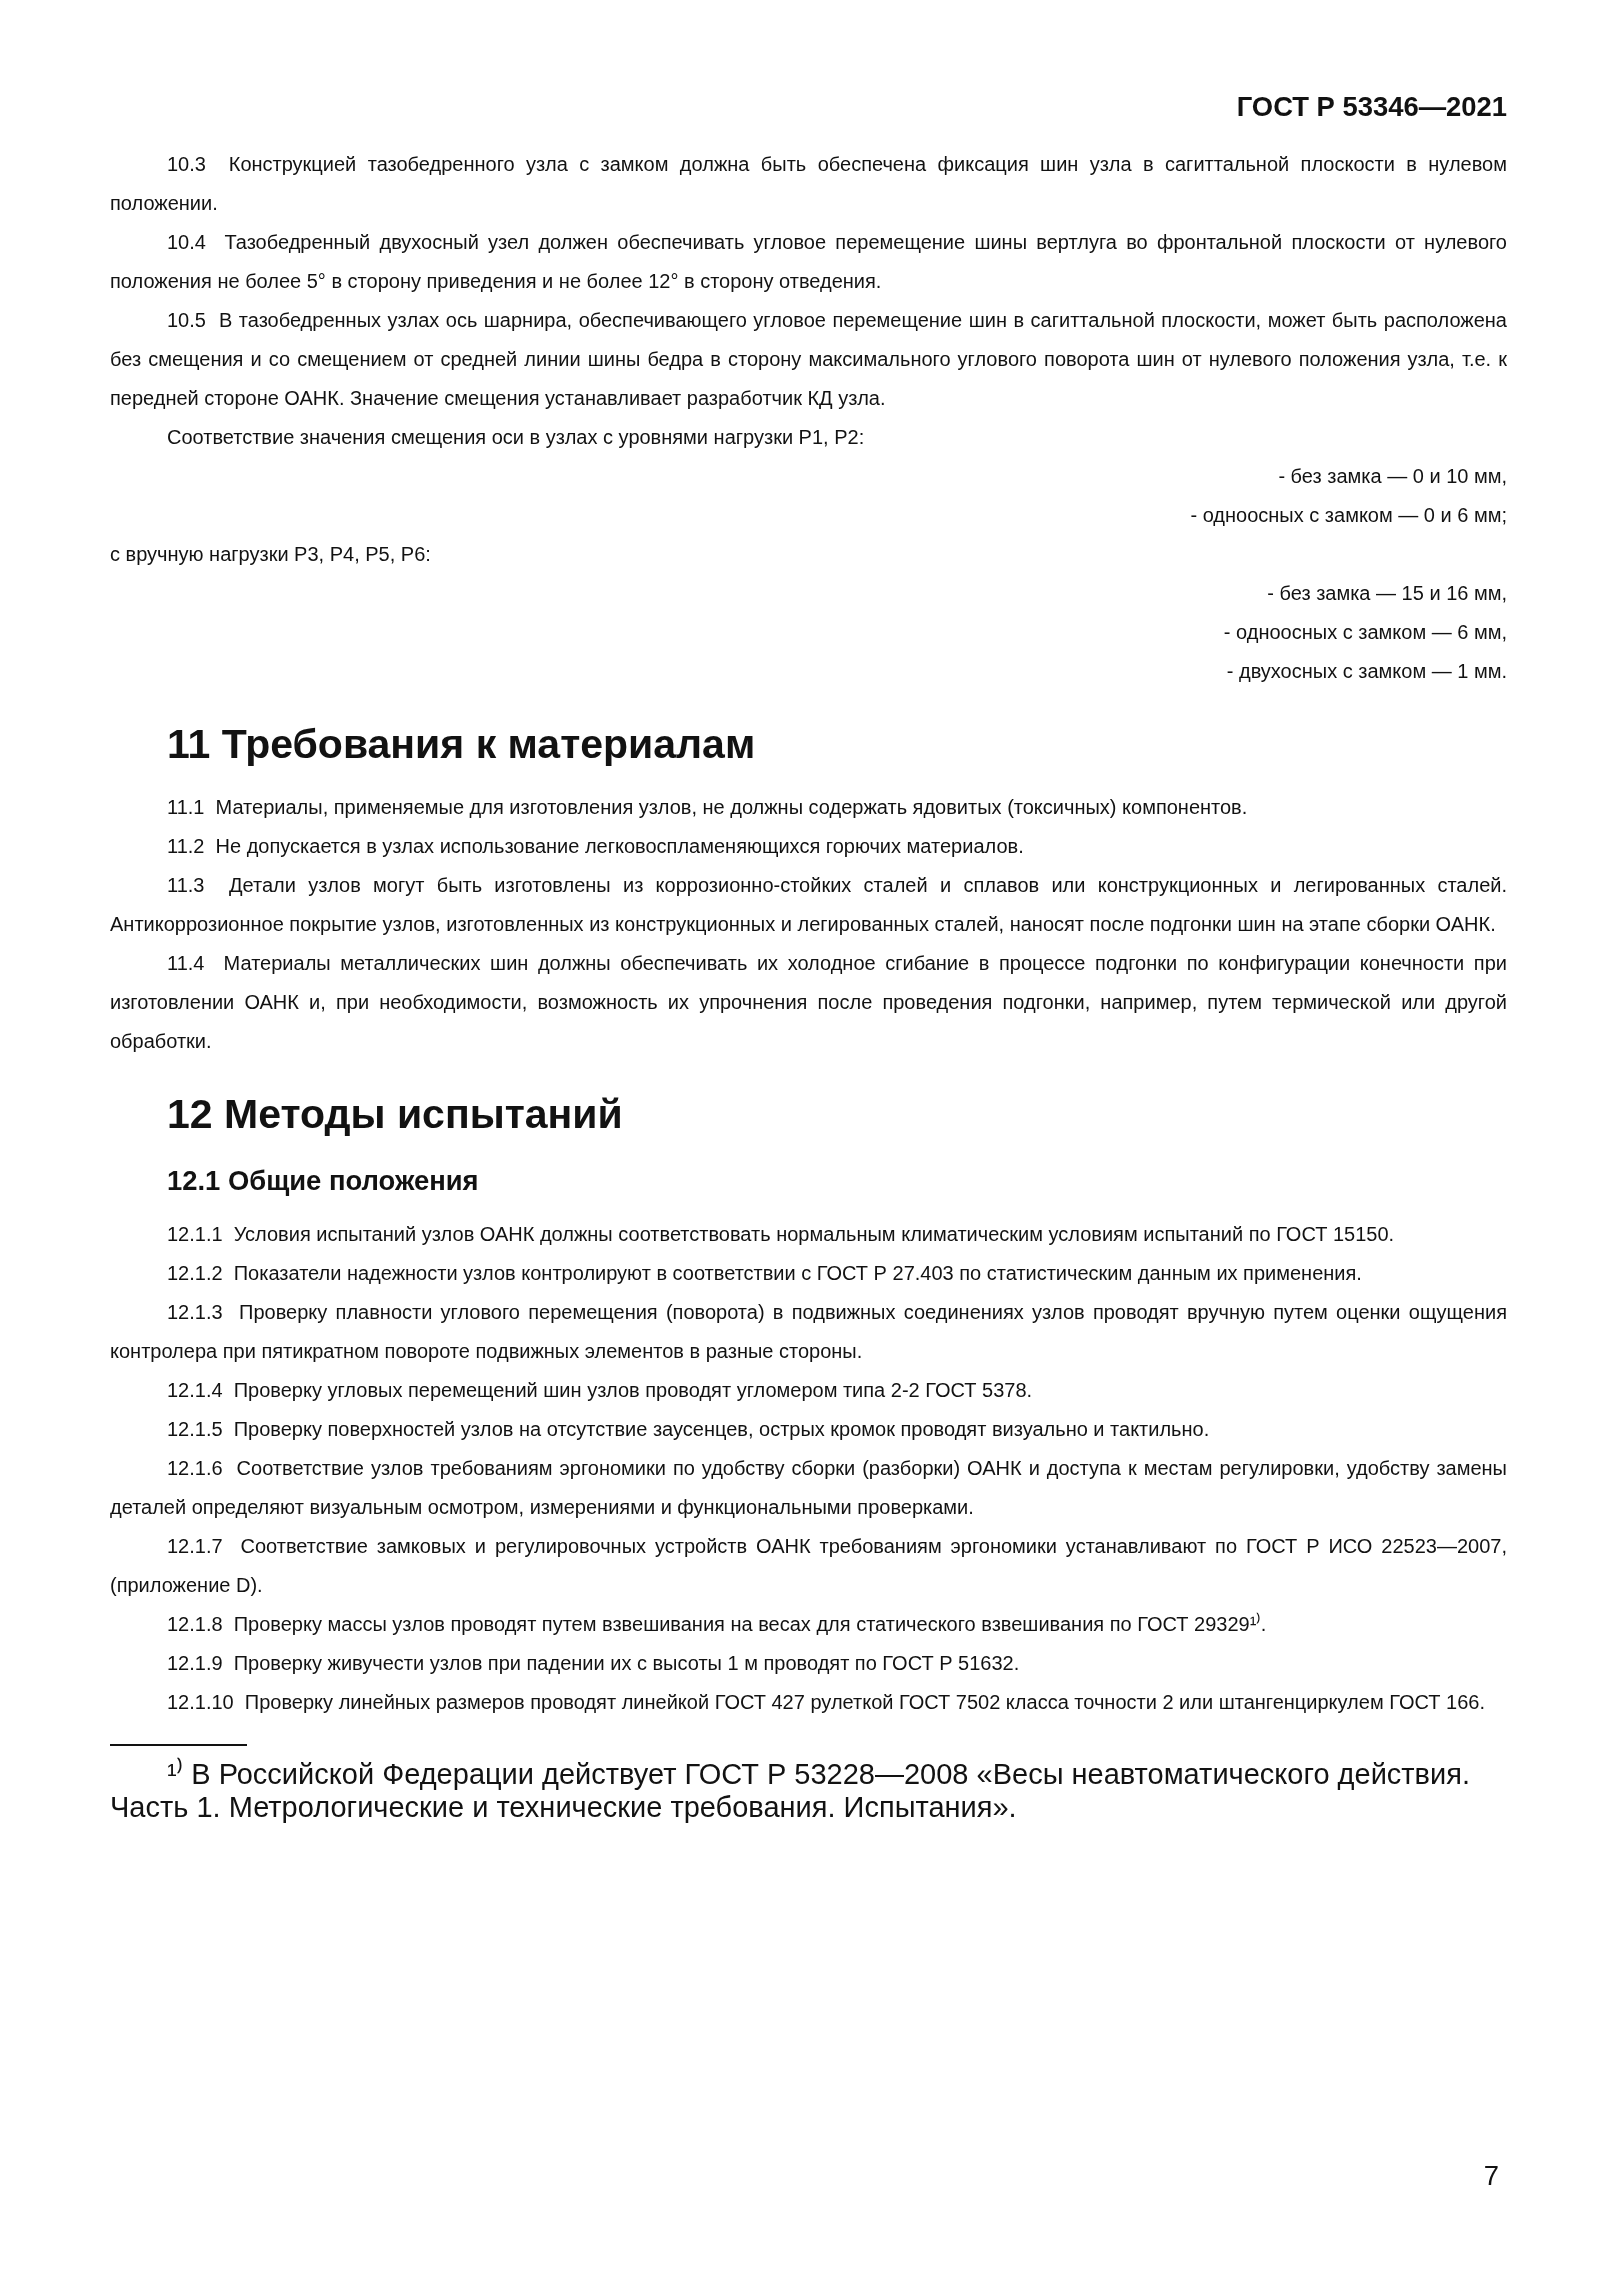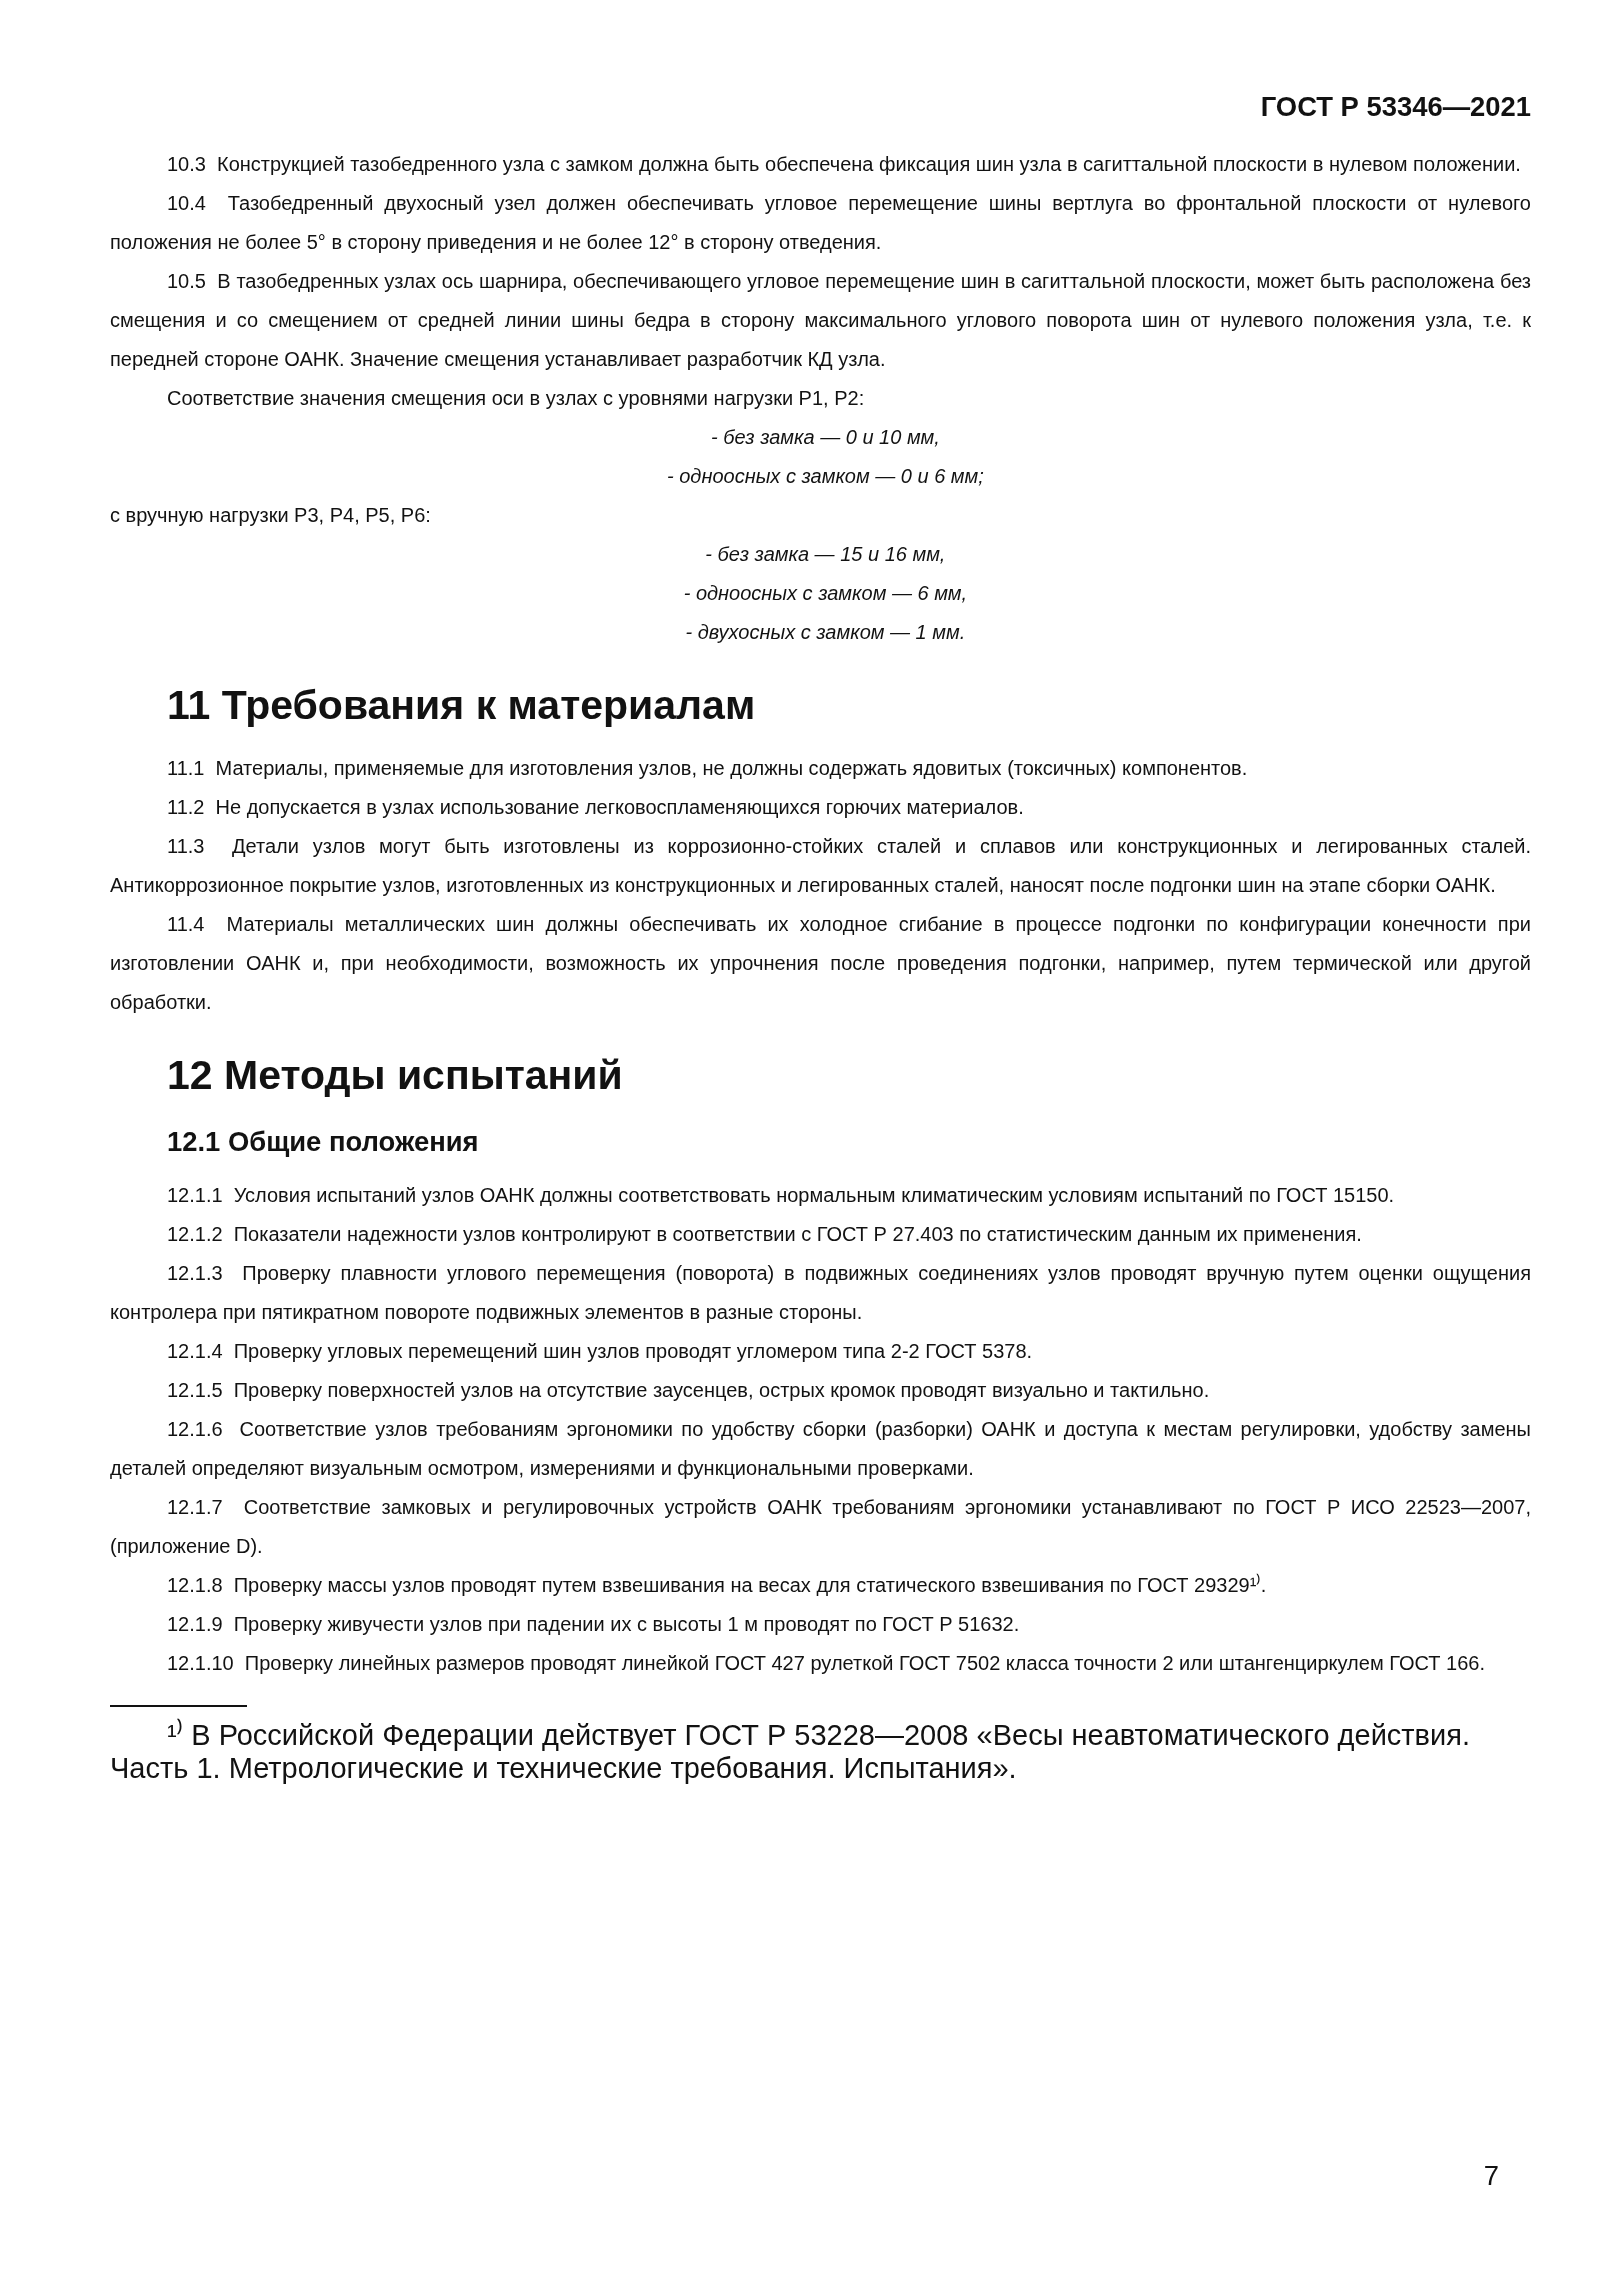--- a/index.html
+++ b/index.html
@@ -8,43 +8,42 @@
   body {
     width: 1621px;
     font-family: "Liberation Sans", sans-serif;
     color: #121212;
   }
   .page {
     position: relative;
     width: 1621px;
     height: 2293px;
     background: #ffffff;
-    padding: 90px 90px 0 110px;
+    padding: 90px 114px 0 110px;
     overflow: hidden;
   }
   .doc-header {
     text-align: right;
     font-weight: bold;
     font-size: 27.4px;
     line-height: 33px;
     margin-bottom: 21.6px;
   }
   .content p, .content h2, .content h3 {
     font-size: 20px;
     line-height: 39px;
     font-weight: normal;
   }
   .blk-p {
     text-align: justify;
     text-indent: 57px;
   }
   .blk-list {
     padding-left: 9.8px;
-    text-align: center;
-    font-style: italic;
+    text-align: right;
   }
   .blk-cont {
     text-align: left;
   }
   .content h2.blk-h1 {
     font-size: 41px;
     line-height: 41px;
     font-weight: bold;
     margin: 33px 0 23.5px 57px;
   }

